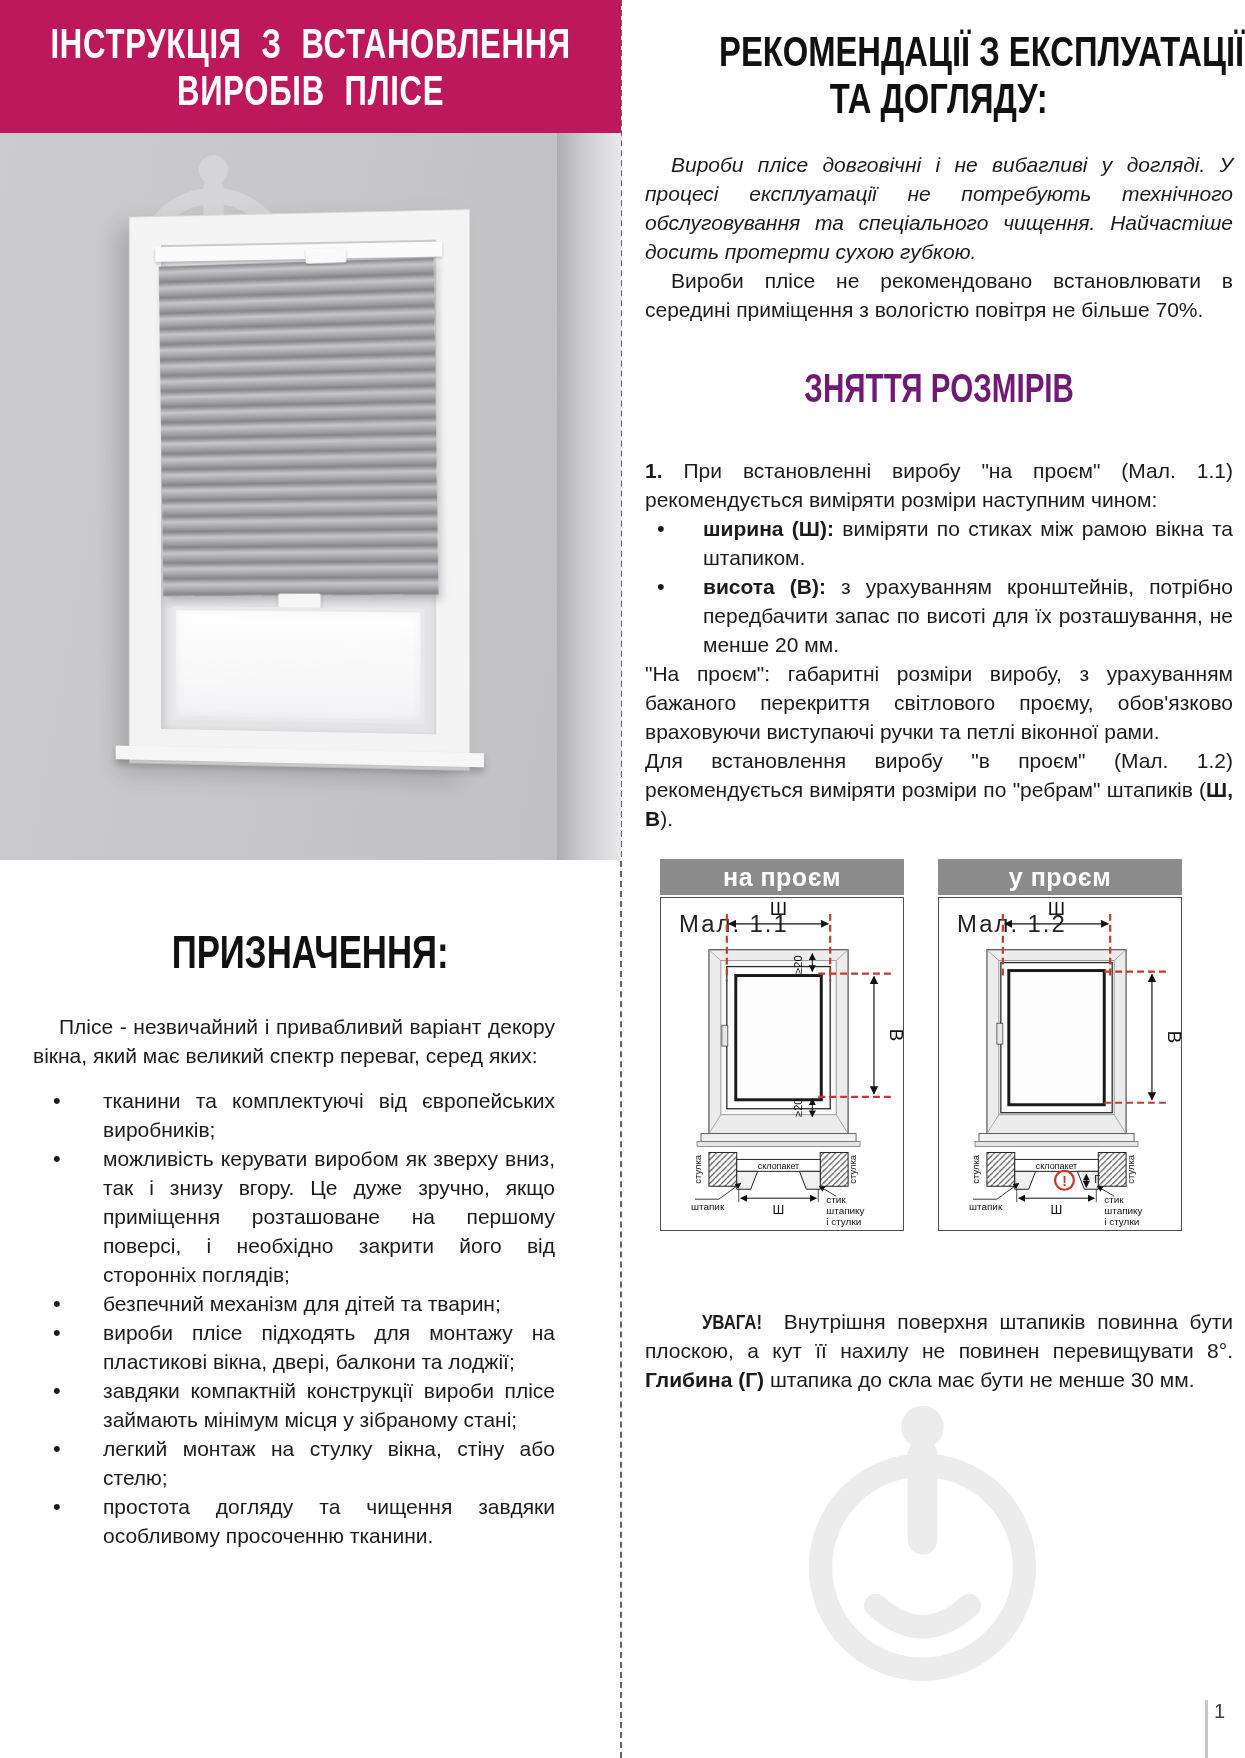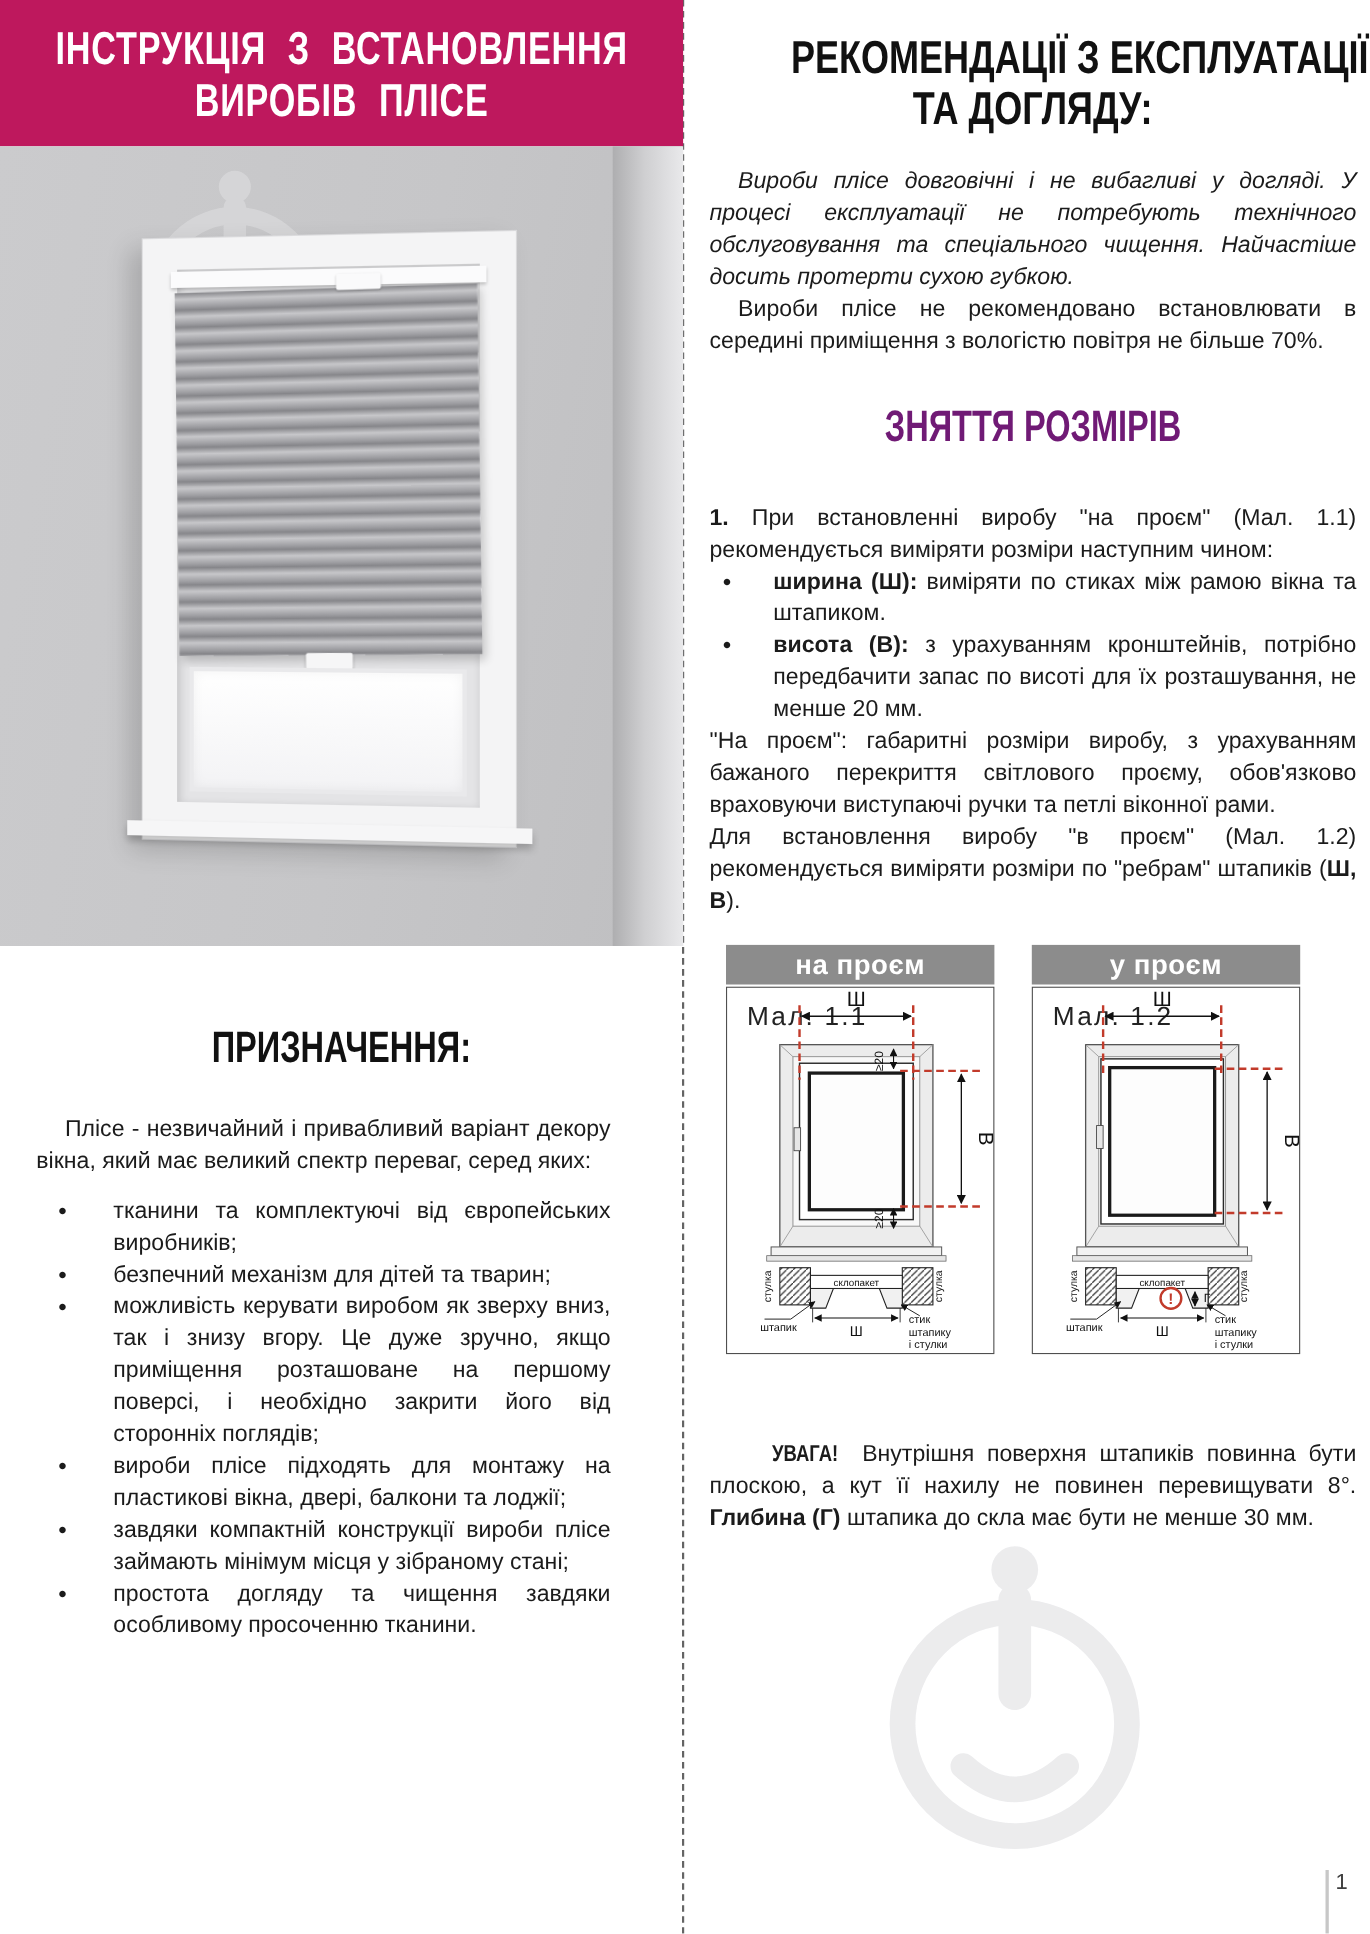--- a/index.html
+++ b/index.html
@@ -26,21 +26,21 @@
     background:repeating-linear-gradient(180deg,#86868a 0px,#c7c7ca 6px,#9c9ca0 13px,#86868a 16px);
     box-shadow:3px 5px 9px rgba(0,0,0,.2); transform:rotate(-0.8deg); }
   .ph-clip { position:absolute; top:-13px; left:54%; width:42px; height:15px; background:#fafafb; border-radius:2px; box-shadow:0 1px 2px rgba(0,0,0,.25); }
   .ph-tab { position:absolute; bottom:-13px; left:50%; width:44px; height:15px; margin-left:-22px; background:#f6f6f7; border-radius:2px; box-shadow:0 2px 3px rgba(0,0,0,.28); }
   .ph-glass { position:absolute; left:46px; right:46px; top:400px; bottom:46px; background:linear-gradient(180deg,#ffffff,#f3f3f5); border:4px solid #e9e9eb; box-shadow:inset 0 0 12px rgba(0,0,0,.05); }
   .ph-sill { position:absolute; left:-14px; right:-14px; bottom:4px; height:14px; background:#f6f6f7; box-shadow:0 5px 7px rgba(0,0,0,.22); }
   .wm { position:absolute; pointer-events:none; }
   .wm-photo { left:126px; top:16px; width:175px; height:205px; color:#dedee0; opacity:.6; }
   .wm-page { left:795px; top:1396px; width:255px; height:300px; color:#ebebed; opacity:.95; }
 
-  .h-left { margin:70px 0 0 0; text-align:center; font-size:40px; line-height:44px; font-weight:700; color:#111; }
+  .h-left { margin:70px 0 0 0; text-align:center; font-size:47px; line-height:44px; font-weight:700; color:#111; }
   .lead { margin:38px 66px 0 33px; text-align:justify; font-size:21px; line-height:29px; text-indent:26px; }
   .blist { margin:16px 66px 0 33px; padding:0; list-style:none; }
   .blist li { position:relative; padding-left:70px; text-align:justify; font-size:21px; line-height:29px; }
   .blist li::before { content:"\2022"; position:absolute; left:20px; top:0; font-size:22px; }
 
   
   .right-col { position:absolute; left:645px; top:0; width:588px; }
   .r-title { margin:28px 0 0 0; text-align:center; font-size:42px; line-height:47px; font-weight:700; color:#111; }
   .r-title .cond { transform:scaleX(0.78); }
   .right-col p { margin:0; text-align:justify; font-size:21px; line-height:29px; }
@@ -105,24 +105,25 @@
         <div class="ph-sill"></div>
       </div>
     </div>
 
     <h2 class="h-left"><span class="cond">ПРИЗНАЧЕННЯ:</span></h2>
 
     <p class="lead">Плісе - незвичайний і привабливий варіант декору вікна, який має великий спектр переваг, серед яких:</p>
 
     <ul class="blist">
       <li>тканини та комплектуючі від європейських виробників;</li>
+      <li>можливість керувати виробом як зверху вниз, так і знизу вгору. Це дуже зручно, якщо приміщення розташоване на першому поверсі, і необхідно закрити його від сторонніх поглядів;</li>
       <li>безпечний механізм для дітей та тварин;</li>
-      <li>можливість керувати виробом як зверху вниз, так і знизу вгору. Це дуже зручно, якщо приміщення розташоване на першому поверсі, і необхідно закрити його від сторонніх поглядів;</li>
       <li>вироби плісе підходять для монтажу на пластикові вікна, двері, балкони та лоджії;</li>
       <li>завдяки компактній конструкції вироби плісе займають мінімум місця у зібраному стані;</li>
+      <li>легкий монтаж на стулку вікна, стіну або стелю;</li>
       <li>простота догляду та чищення завдяки особливому просоченню тканини.</li>
     </ul>
   </div>
 
   <div class="right-col">
 
     <h1 class="r-title">
       <span class="cond">РЕКОМЕНДАЦІЇ З ЕКСПЛУАТАЦІЇ</span><br>
       <span class="cond">ТА ДОГЛЯДУ:</span>
     </h1>

